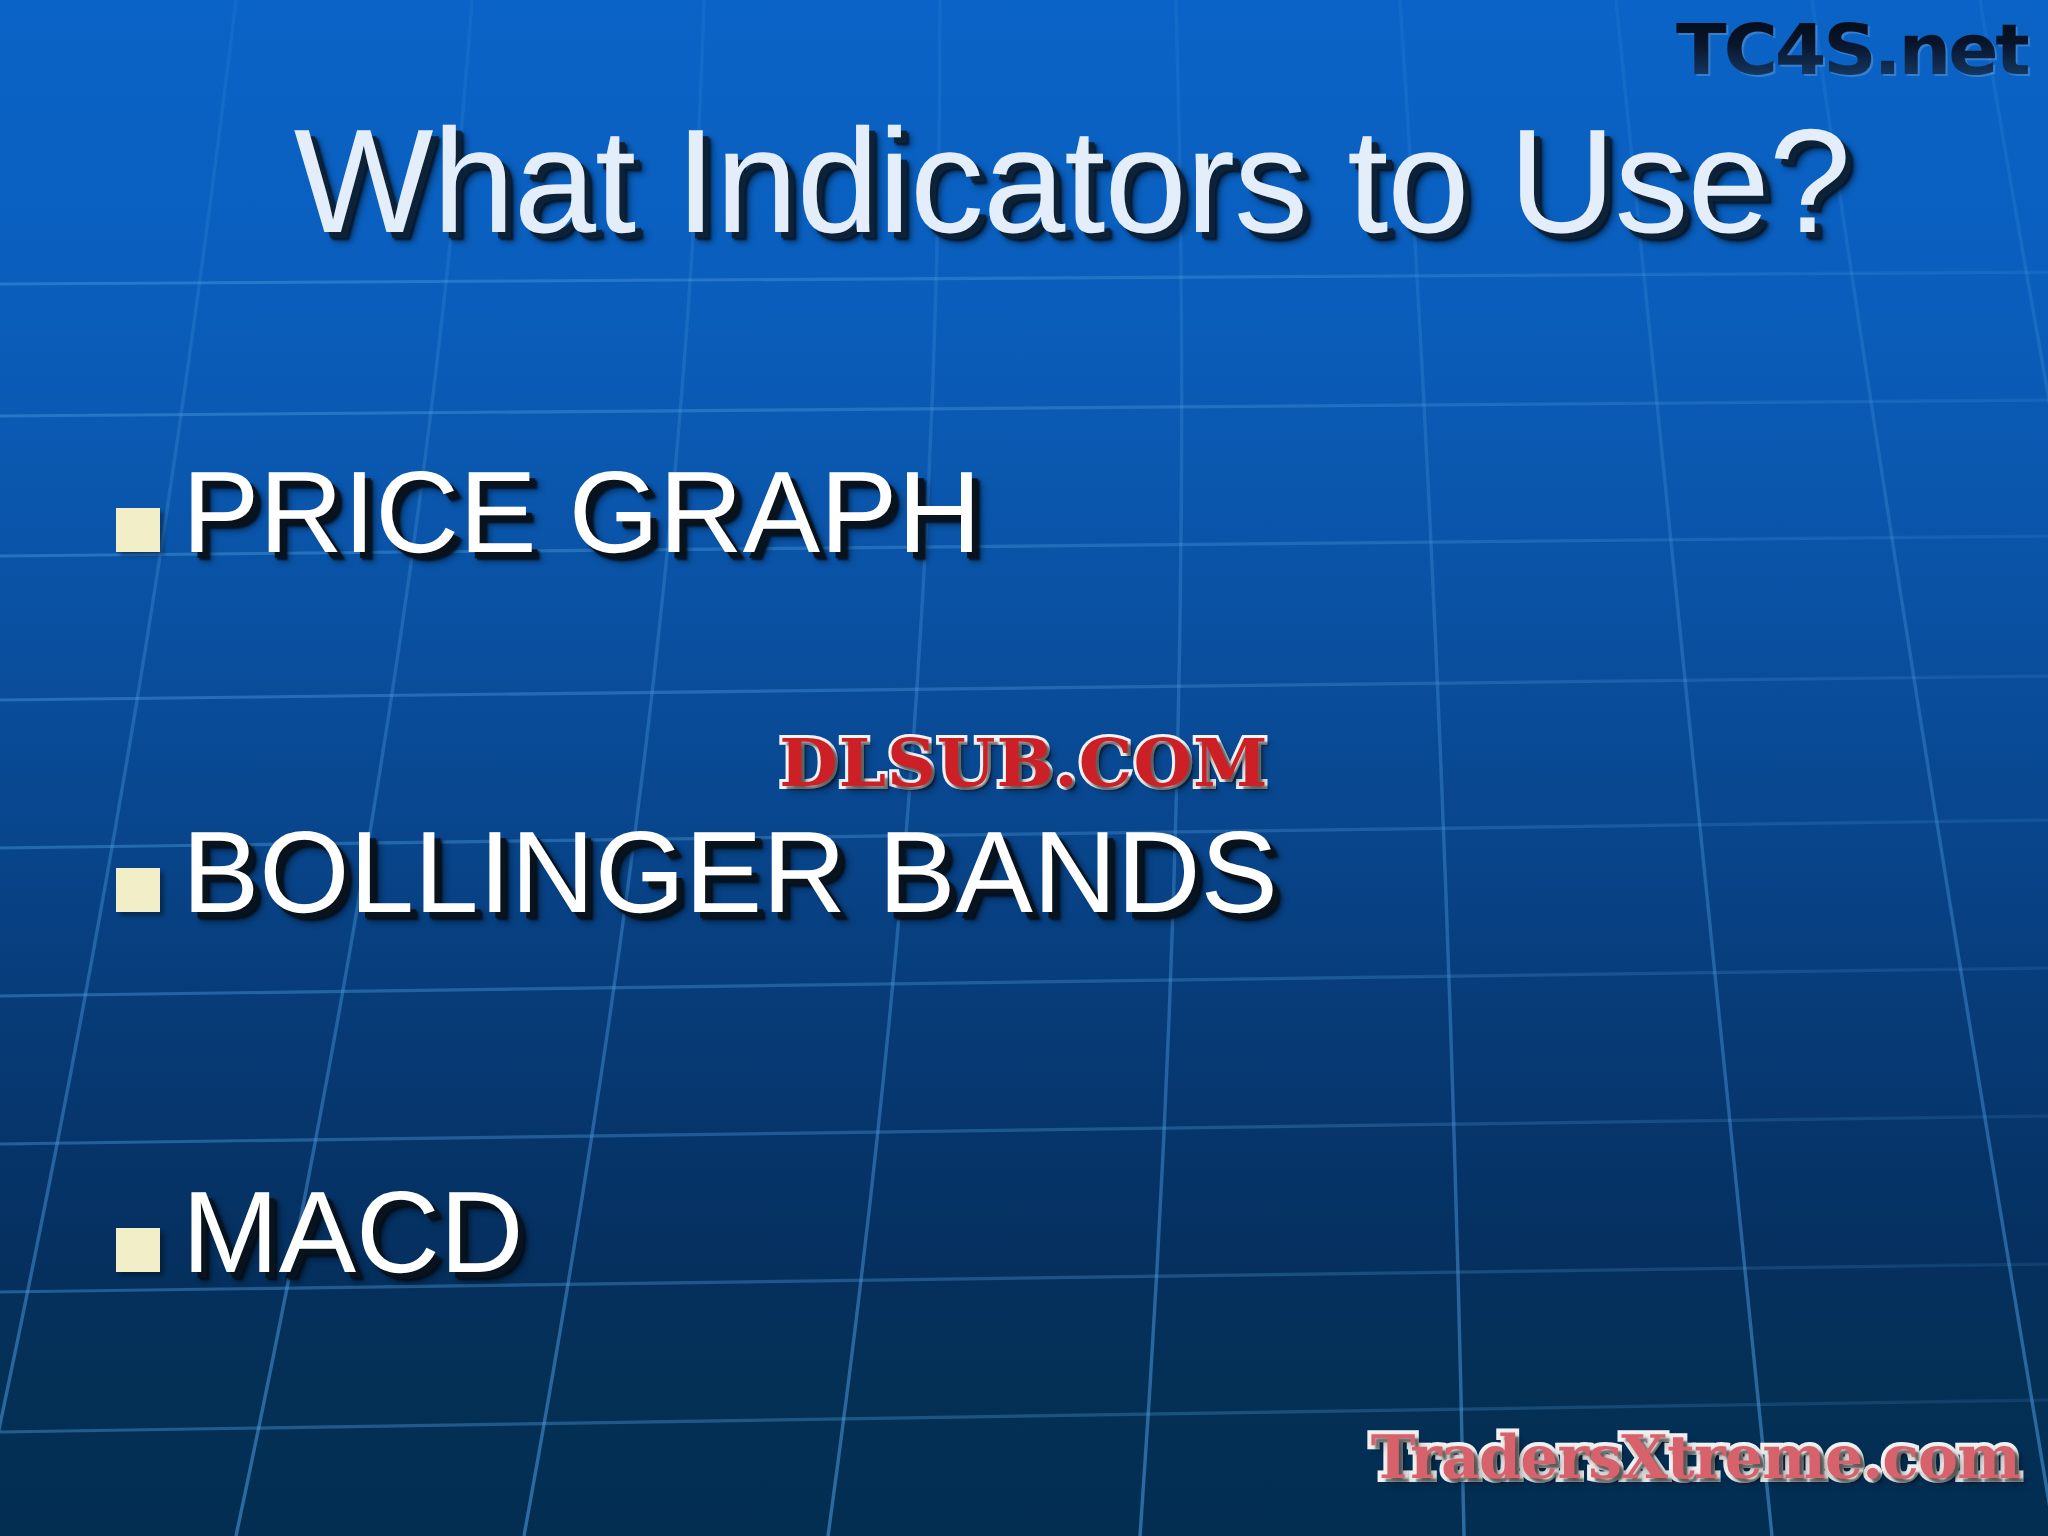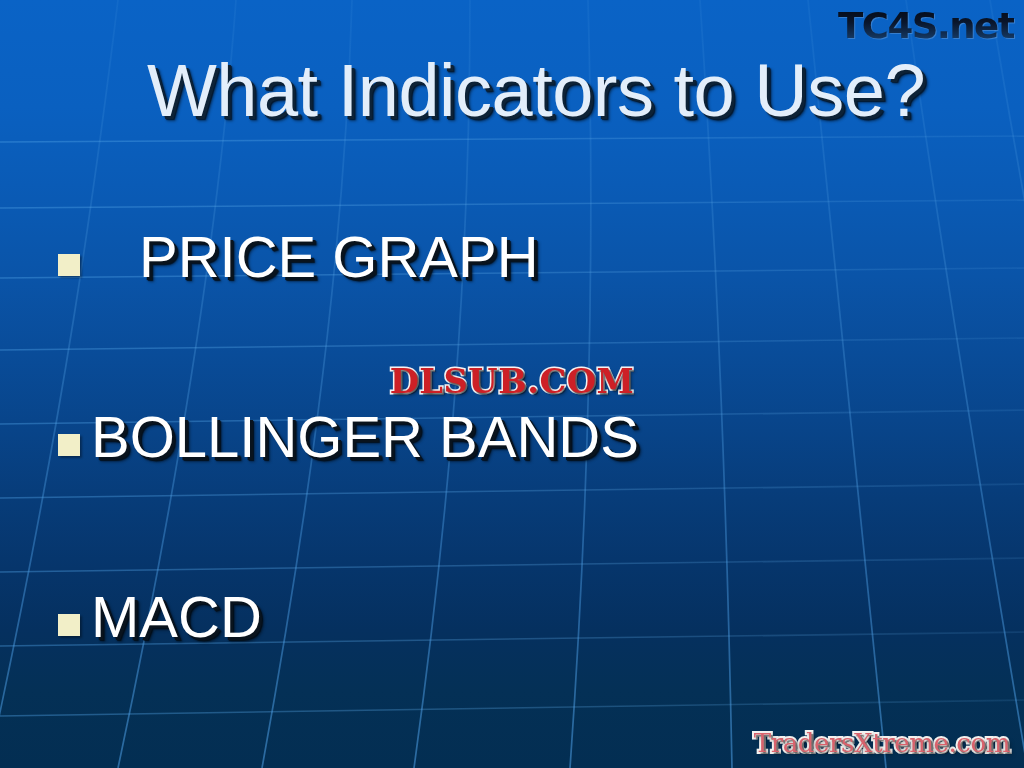--- a/index.html
+++ b/index.html
@@ -56,21 +56,21 @@
     padding-left: 24px;
   }
 
   
   .bullet-row {
     position: absolute;
     left: 58px;
     display: flex;
     align-items: center;
   }
-  .bullet-row.b1 { top: 228px; gap: 48px; }
+  .bullet-row.b1 { top: 228px; }
   .bullet-row.b2 { top: 408px; }
   .bullet-row.b3 { top: 588px; }
 
   .bullet-marker {
     width: 22px;
     height: 22px;
     background: #f2efc8;
     flex: 0 0 auto;
     margin-top: 16px;
     box-shadow: 2px 2px 2px rgba(0,0,0,0.35);
@@ -124,24 +124,24 @@
     paint-order: stroke fill;
     text-shadow:
        2px 2px 1px rgba(0,0,0,0.45),
        3px 3px 3px rgba(0,0,0,0.3);
   }
 
   
   .tx {
     position: absolute;
     right: 14px;
-    bottom: 10px;
+    bottom: 21px;
     font-family: "DejaVu Serif", serif;
-    font-size: 26px;
-    font-weight: normal;
+    font-size: 30px;
+    font-weight: bold;
     letter-spacing: -0.4px;
     color: #d8626c;
     -webkit-text-stroke: 4px #f4f2f0;
     paint-order: stroke fill;
     text-shadow:
        2px 2px 1px rgba(0,0,0,0.5),
        3px 3px 4px rgba(0,0,0,0.35);
   }
 </style>
 </head>

